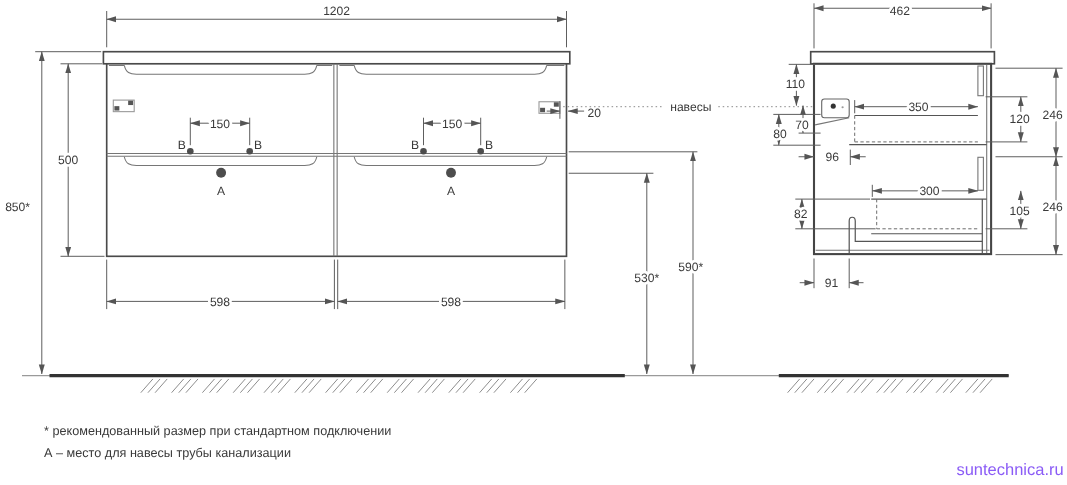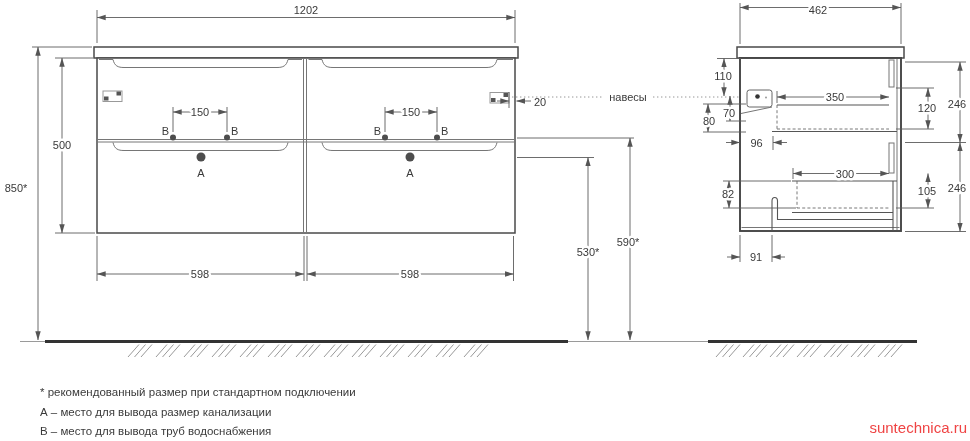--- a/index.html
+++ b/index.html
@@ -13,21 +13,21 @@
   .thin{stroke:#767676;stroke-width:1;fill:none;}
   .dim {stroke:#5c5c5c;stroke-width:0.9;fill:none;}
   .dash{stroke:#6a6a6a;stroke-width:0.9;fill:none;stroke-dasharray:3 2.2;}
   .dotl{stroke:#8a8a8a;stroke-width:0.9;fill:none;stroke-dasharray:1.4 2.6;}
   .grd {stroke:#333;stroke-width:3;fill:none;}
   .hat {stroke:#8c8c8c;stroke-width:0.9;fill:none;}
   .wfill{fill:#fff;}
   text.t{font:11px "Liberation Sans",sans-serif;fill:#3a3a3a;}
   text.halo{paint-order:stroke;stroke:#fff;stroke-width:5px;stroke-linejoin:round;}
   .footnotes{position:absolute;left:40px;top:383px;color:#3a3a3a;font-size:11.5px;line-height:19.5px;}
-  .watermark{position:absolute;right:3px;top:419px;color:#ef4444;font-size:15px;}
+  .watermark{position:absolute;right:3px;top:419px;color:#8b5cf6;font-size:15px;}
 </style>
 </head>
 <body>
 
 <div class="canvas">
 <svg width="970" height="441" viewBox="0 0 970 441">
   <defs>
     <marker id="arw" viewBox="0 0 9 7" markerUnits="userSpaceOnUse" markerWidth="9" markerHeight="7" refX="8.7" refY="3.5" orient="auto-start-reverse">
       <polygon points="0,0.8 9,3.5 0,6.2" fill="#555"></polygon>
     </marker>
@@ -232,18 +232,17 @@
     <line x1="20" y1="341.5" x2="917" y2="341.5" stroke="#9a9a9a" stroke-width="1"></line>
     <line class="grd" x1="45" y1="341.5" x2="568" y2="341.5"></line>
     <line class="grd" x1="708" y1="341.5" x2="917" y2="341.5"></line>
     <path class="hat" d="M128,357L139,344.5M134.5,357L145.5,344.5M141,357L152,344.5M156,357L167,344.5M162.5,357L173.5,344.5M169,357L180,344.5M184,357L195,344.5M190.5,357L201.5,344.5M197,357L208,344.5M212,357L223,344.5M218.5,357L229.5,344.5M225,357L236,344.5M240,357L251,344.5M246.5,357L257.5,344.5M253,357L264,344.5M268,357L279,344.5M274.5,357L285.5,344.5M281,357L292,344.5M296,357L307,344.5M302.5,357L313.5,344.5M309,357L320,344.5M324,357L335,344.5M330.5,357L341.5,344.5M337,357L348,344.5M352,357L363,344.5M358.5,357L369.5,344.5M365,357L376,344.5M380,357L391,344.5M386.5,357L397.5,344.5M393,357L404,344.5M408,357L419,344.5M414.5,357L425.5,344.5M421,357L432,344.5M436,357L447,344.5M442.5,357L453.5,344.5M449,357L460,344.5M464,357L475,344.5M470.5,357L481.5,344.5M477,357L488,344.5"></path>
     <path class="hat" d="M716,357L727,344.5M722.5,357L733.5,344.5M729,357L740,344.5M743,357L754,344.5M749.5,357L760.5,344.5M756,357L767,344.5M770,357L781,344.5M776.5,357L787.5,344.5M783,357L794,344.5M797,357L808,344.5M803.5,357L814.5,344.5M810,357L821,344.5M824,357L835,344.5M830.5,357L841.5,344.5M837,357L848,344.5M851,357L862,344.5M857.5,357L868.5,344.5M864,357L875,344.5M878,357L889,344.5M884.5,357L895.5,344.5M891,357L902,344.5"></path>
   </g>
 </svg>
 
 <div class="footnotes">
   <div>* рекомендованный размер при стандартном подключении</div>
-  <div>А – место для вывода размер канализации</div>
-  <div>В – место для вывода труб водоснабжения</div>
+  <div>А – место для навесы трубы канализации</div>
 </div>
 
 <div class="watermark">suntechnica.ru</div>
 </div>
 
 </body></html>

